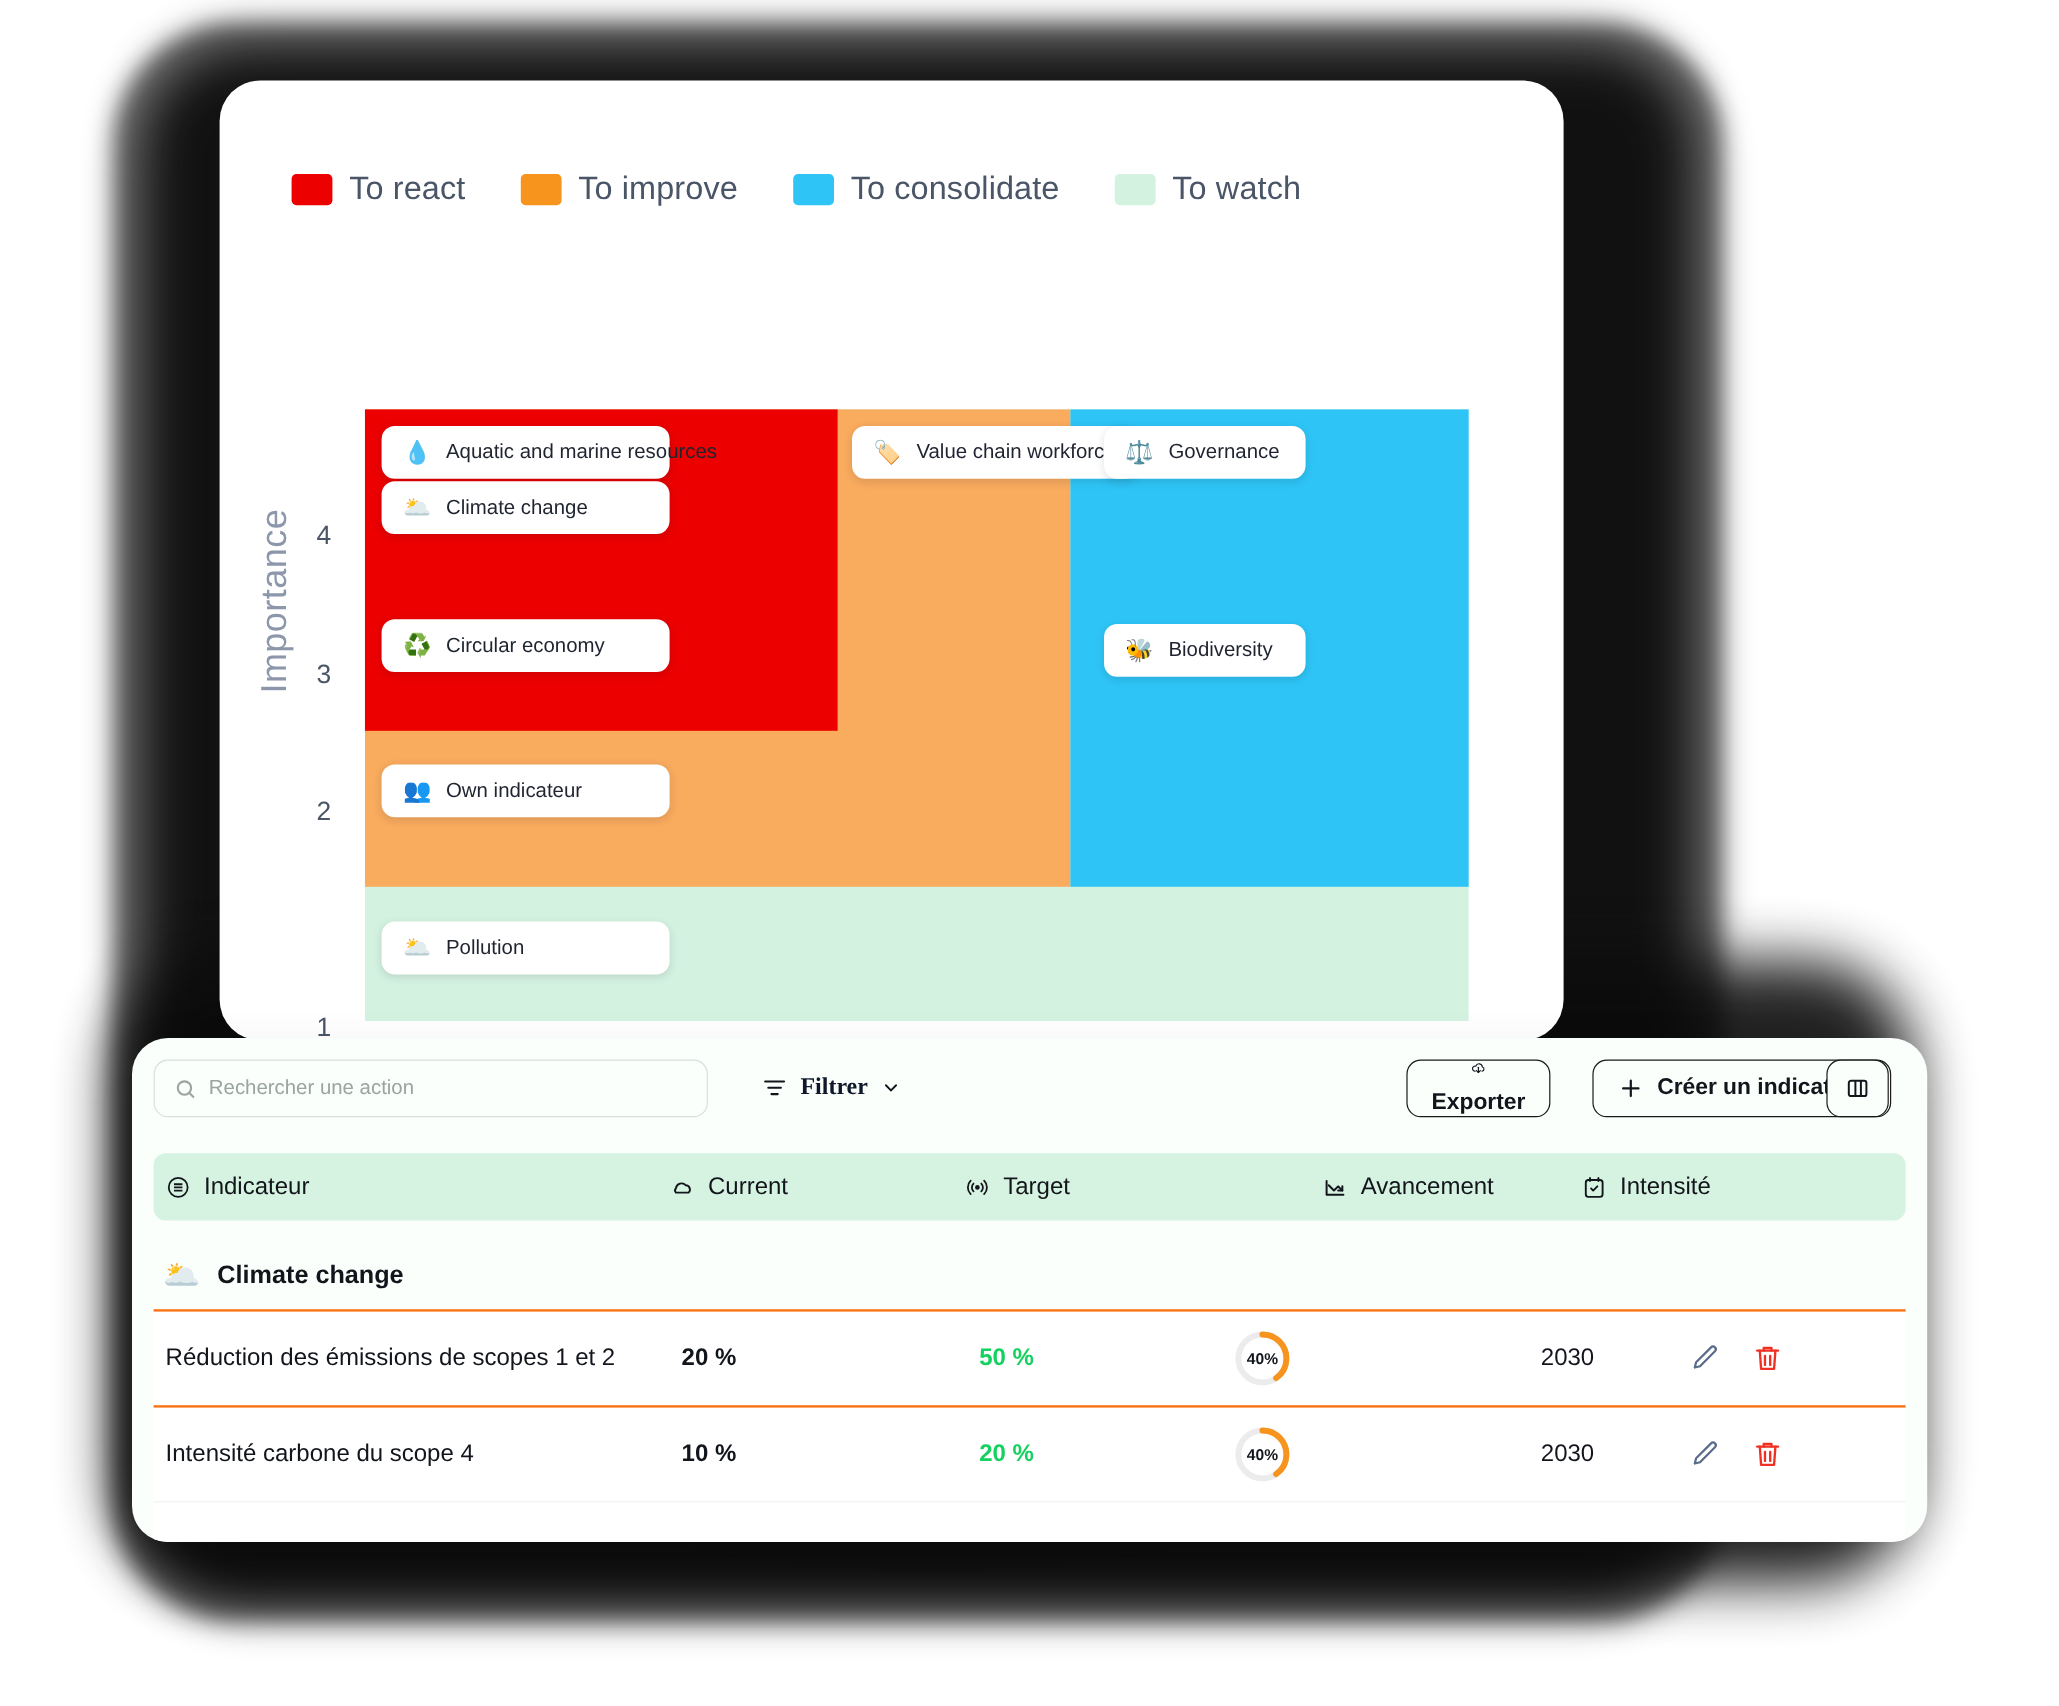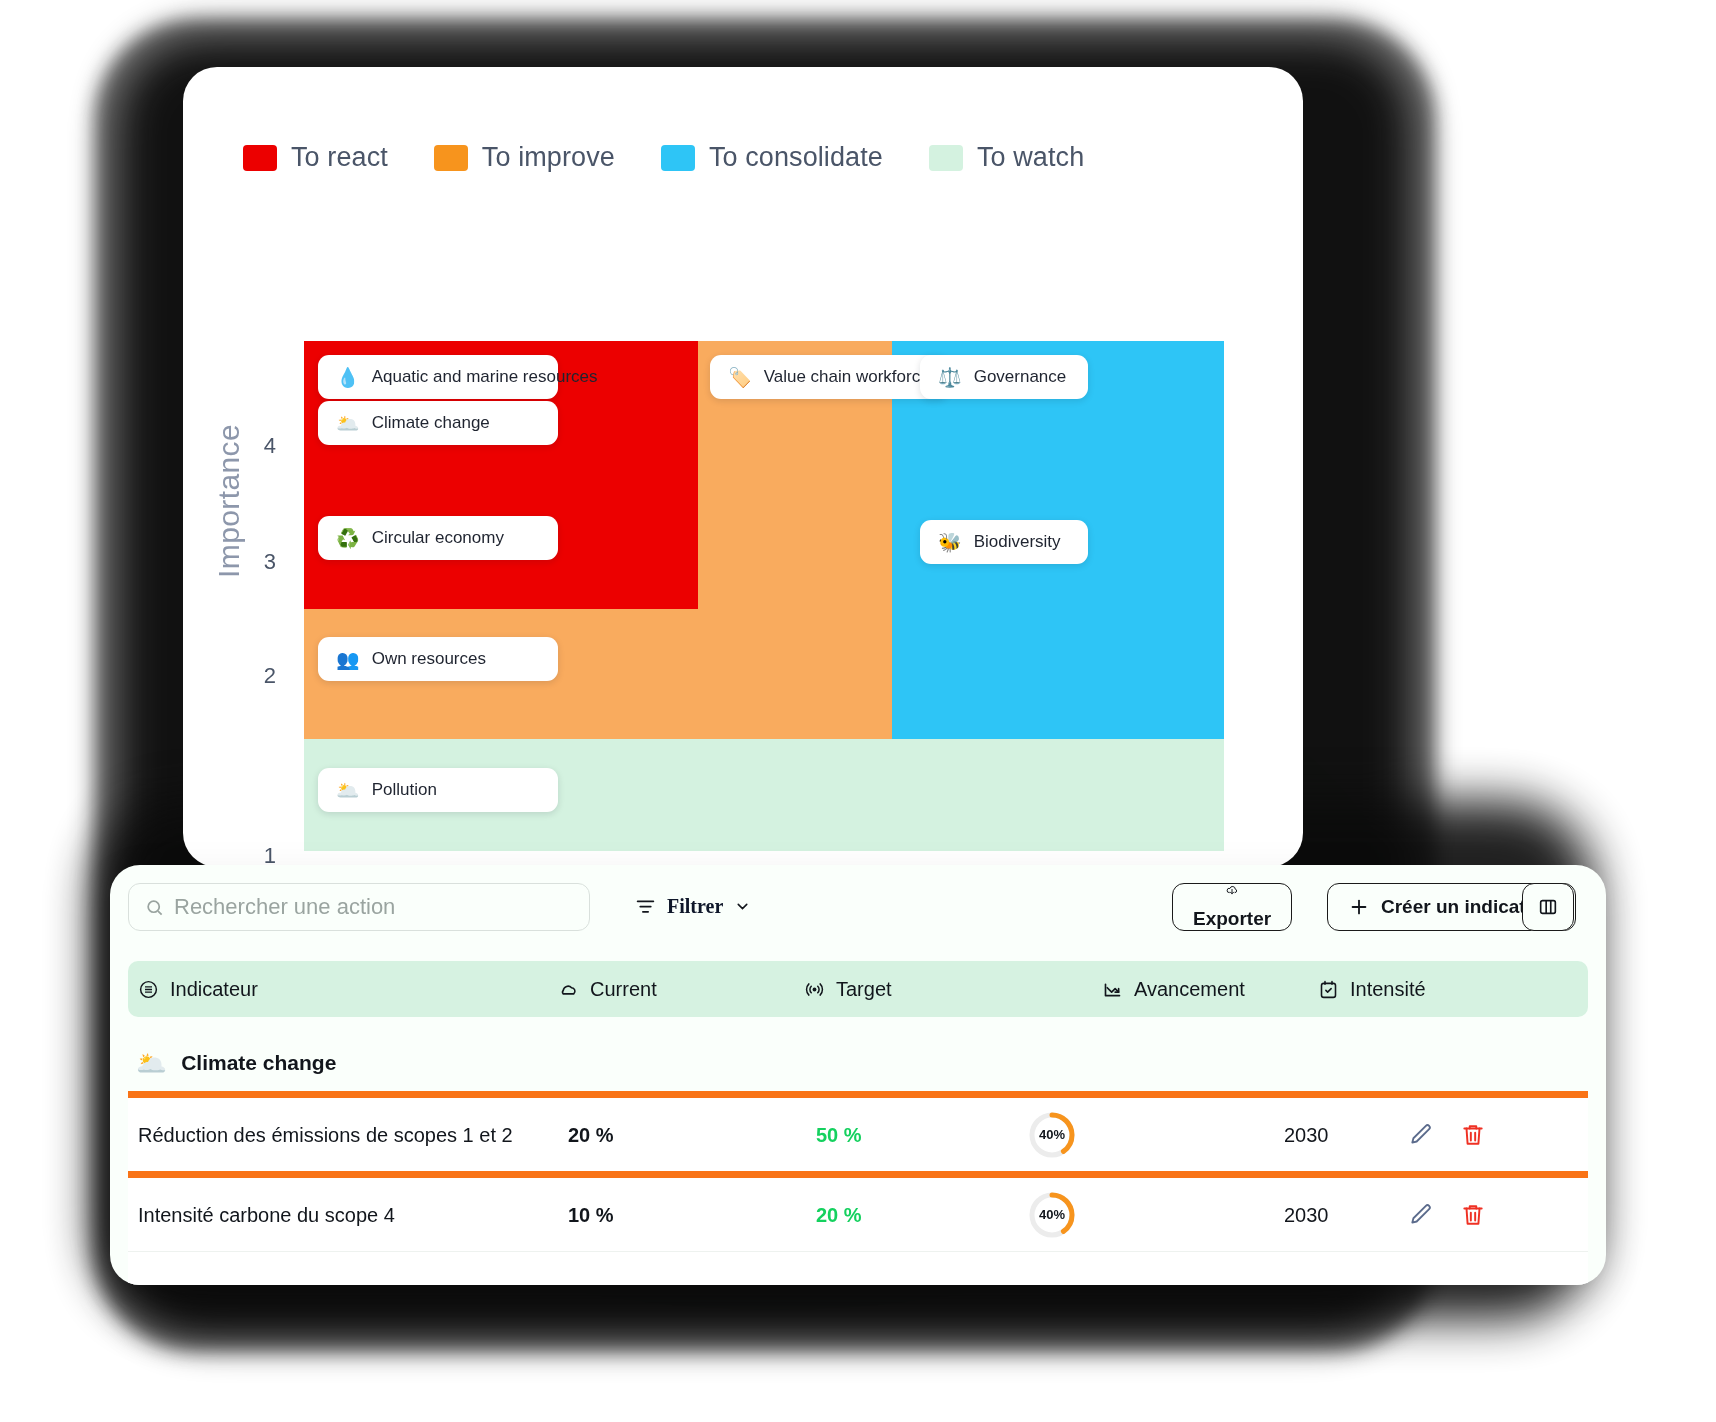--- a/index.html
+++ b/index.html
@@ -128,21 +128,21 @@
     display: flex; align-items: center;
   }
   .search-box {
     position: absolute; left: 18px; top: 18px;
     width: 462px; height: 48px;
     border: 1px solid #d9e0dc; border-radius: 12px;
     background: #fafffb;
     display: flex; align-items: center; gap: 10px;
     padding: 0 16px;
   }
-  .search-text { font-size: 22px; color: #9aa4a0; }
+  .search-text { font-size: 17px; color: #9aa4a0; }
   .filter-btn {
     position: absolute; left: 525px; top: 30px;
     display: flex; align-items: center; gap: 11px;
     font-size: 20px; font-weight: bold; color: #0f172a;
     cursor: pointer;
     font-family: Liberation Serif, serif;
   }
   .btn {
     position: absolute; top: 18px; height: 48px;
     display: flex; align-items: center; gap: 11px;
@@ -179,21 +179,21 @@
     width: 1460px; height: 56px;
     display: flex; align-items: center; gap: 14px;
     padding-left: 8px;
   }
   .group-label { font-size: 21px; font-weight: bold; color: #12161c; }
   .group-emoji { font-size: 25px; }
 
   .trow {
     position: absolute; left: 18px;
     width: 1460px; height: 80px;
-    border-top: 7px solid #f97316;
+    border-top: 2px solid #f97316;
     background: #ffffff;
   }
   .trow .cell { position: absolute; top: 50%; transform: translateY(-50%); }
   .c-name   { left: 10px;   font-size: 20px; color: #12161c; }
   .c-cur    { left: 440px;  font-size: 20px; font-weight: bold; color: #12161c; }
   .c-tgt    { left: 688px;  font-size: 20px; font-weight: bold; color: #15d15f; }
   .c-date   { left: 1126px; font-size: 20px; color: #12161c; margin-left: 30px; }
   .ring     { left: 900px; width: 48px; height: 48px; }
   .ring-txt {
     position: absolute; inset: 0;
@@ -261,21 +261,21 @@
       <span>Climate change</span>
     </div>
 
     <div class="pill wide" style="left:14px; top:175px;">
       <span class="emoji">♻️</span>
       <span>Circular economy</span>
     </div>
 
     <div class="pill wide" style="left:14px; top:296px;">
       <span class="emoji">👥</span>
-      <span>Own resources</span>
+      <span>Own indicateur</span>
     </div>
 
     <div class="pill" style="left:406px; top:14px;">
       <span class="emoji">🏷️</span>
       <span>Value chain workforce</span>
     </div>
 
     <div class="pill" style="left:616px; top:14px; width:168px;">
       <span class="emoji">⚖️</span>
       <span>Governance</span>

